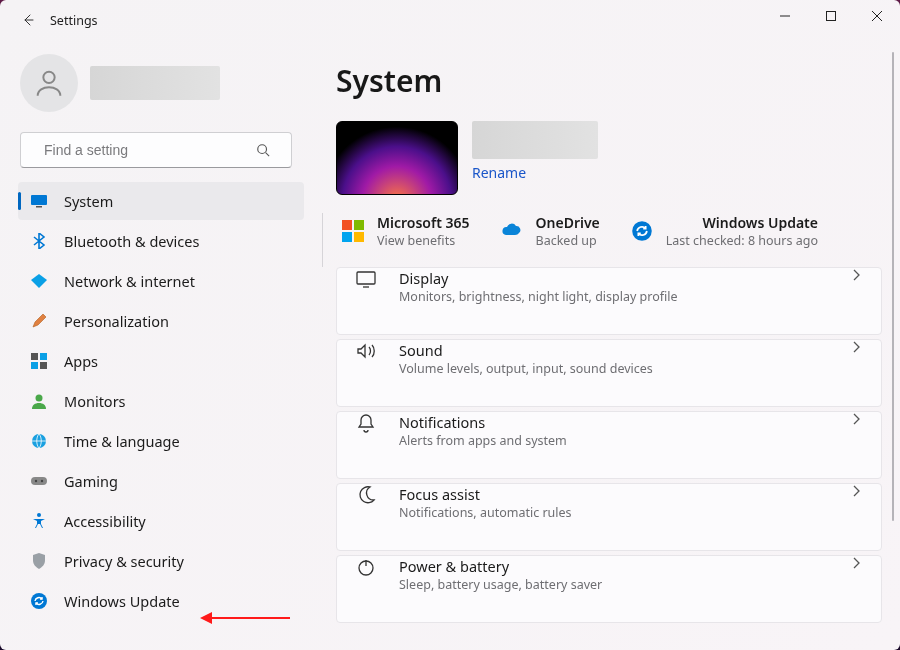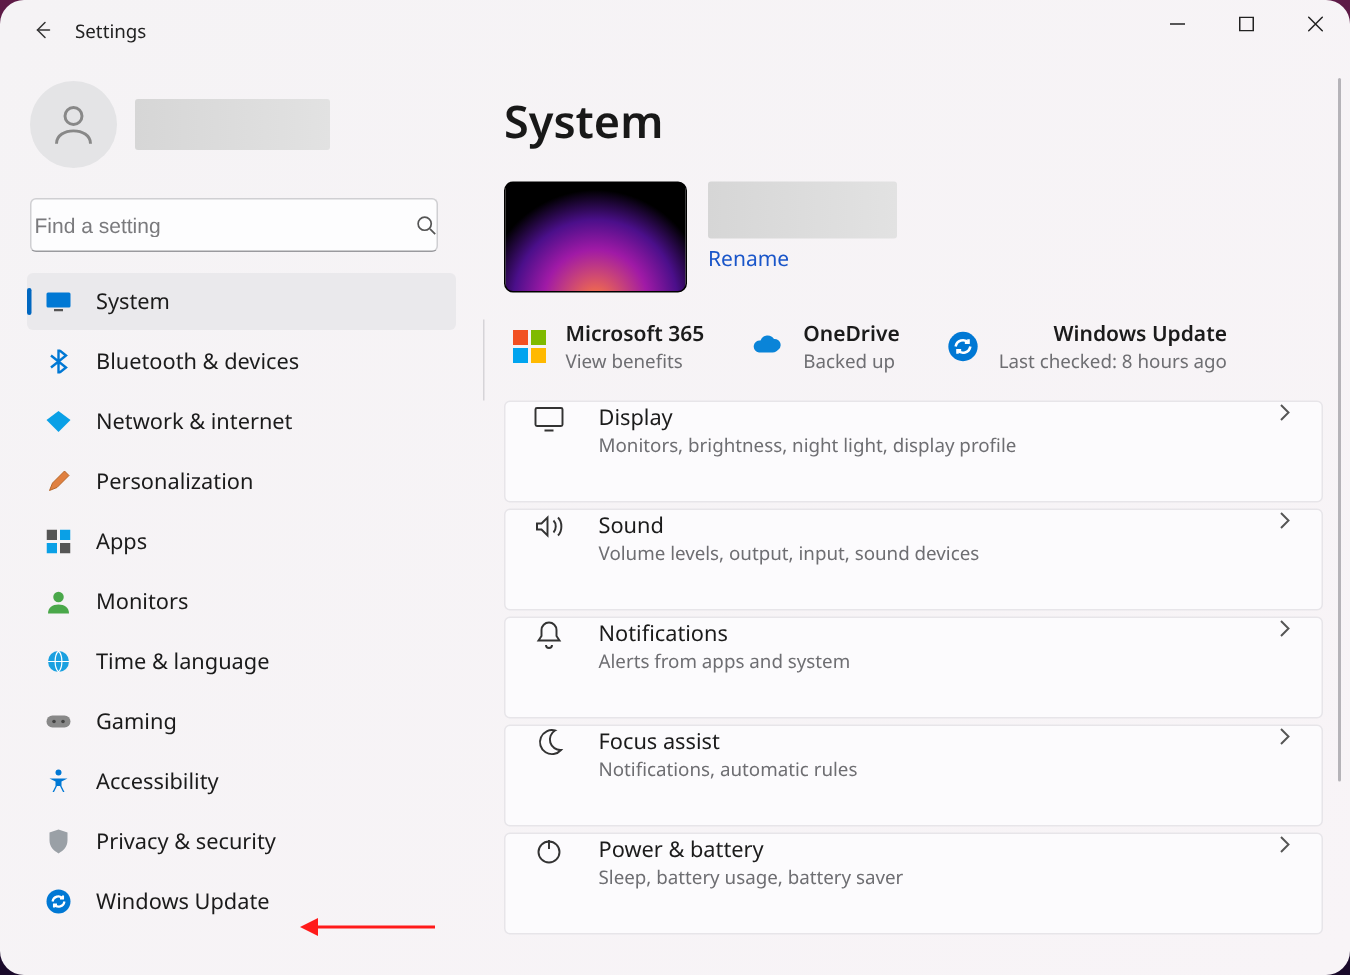--- a/index.html
+++ b/index.html
@@ -16,21 +16,21 @@
     background: linear-gradient(180deg, #5e1a46 0%, #2a0a3a 50%, #1a0a2a 100%);
     display: flex;
     align-items: stretch;
     justify-content: center;
   }
   .window {
     position: relative;
     width: 900px;
     height: 650px;
     background: linear-gradient(135deg, #f5f3f5 0%, #f8f4f7 100%);
-    border-radius: 16px;
+    border-radius: 6px;
     overflow: hidden;
     box-sizing: border-box;
   }
   
   .titlebar {
     height: 40px;
     display: flex;
     align-items: center;
     padding-left: 12px;
     position: relative;
@@ -102,21 +102,21 @@
   }
   .searchbox {
     margin: 6px 14px 14px 14px;
     height: 34px;
     background: #fdfdfe;
     border: 1px solid #cfcfd2;
     border-radius: 4px;
     border-bottom: 1.5px solid #9a9a9e;
     display: flex;
     align-items: center;
-    padding: 0 0;
+    padding: 0 21px;
     gap: 20px;
   }
   .searchbox input {
     border: none;
     outline: none;
     background: transparent;
     flex: 1;
     font-size: 14px;
     color: #555;
   }

